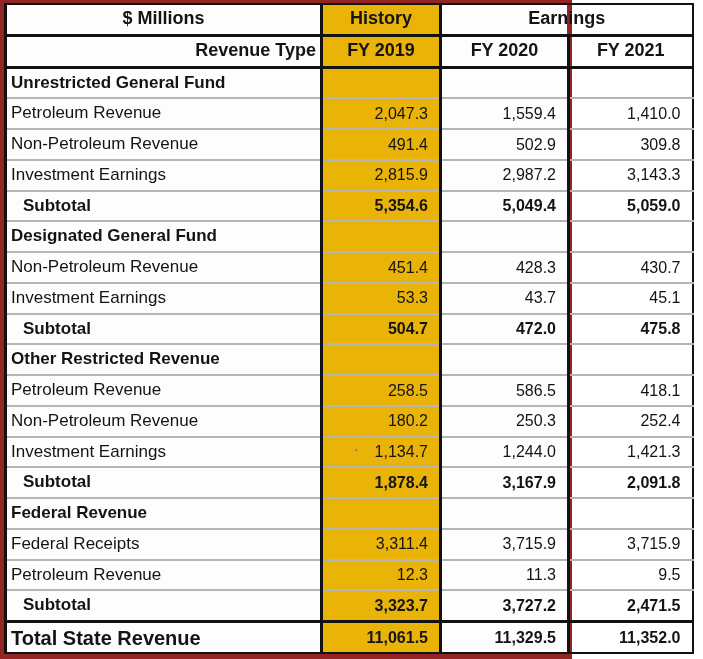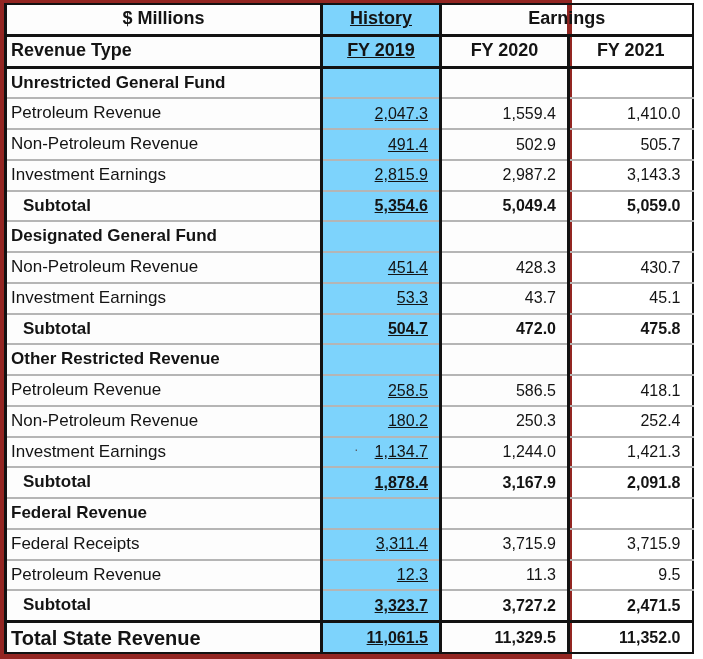--- a/index.html
+++ b/index.html
@@ -31,22 +31,22 @@
     overflow: hidden;
     white-space: nowrap;
   }
   tr.hdr1 td { border-top: none; }
   tr.hdr1 td, tr.hdr2 td {
     border-bottom: 3px solid #121212;
     font-weight: bold;
     text-align: center;
     font-size: 18px;
   }
-  tr.hdr2 td.lbl { text-align: left; }
-  td.blue { background: #7dd3fc; text-decoration: underline; }
+  tr.hdr2 td.lbl { text-align: right; }
+  td.blue { background: #eab308; }
   td.num { text-align: right; padding-right: 11px; font-size: 16px; }
   tr.section td.lbl { font-weight: bold; }
   tr.subtotal td { font-weight: bold; }
   tr.subtotal td.lbl { padding-left: 16px; }
   tr.total td {
     border-top: 3px solid #121212;
     font-weight: bold;
   }
   tr.total td.lbl { font-size: 20px; }
   .speck {
@@ -90,21 +90,21 @@
   <tr class="data">
     <td class="lbl">Petroleum Revenue</td>
     <td class="blue num">2,047.3</td>
     <td class="num">1,559.4</td>
     <td class="num">1,410.0</td>
   </tr>
   <tr class="data">
     <td class="lbl">Non-Petroleum Revenue</td>
     <td class="blue num">491.4</td>
     <td class="num">502.9</td>
-    <td class="num">505.7</td>
+    <td class="num">309.8</td>
   </tr>
   <tr class="data">
     <td class="lbl">Investment Earnings</td>
     <td class="blue num">2,815.9</td>
     <td class="num">2,987.2</td>
     <td class="num">3,143.3</td>
   </tr>
   <tr class="subtotal">
     <td class="lbl">Subtotal</td>
     <td class="blue num">5,354.6</td>

